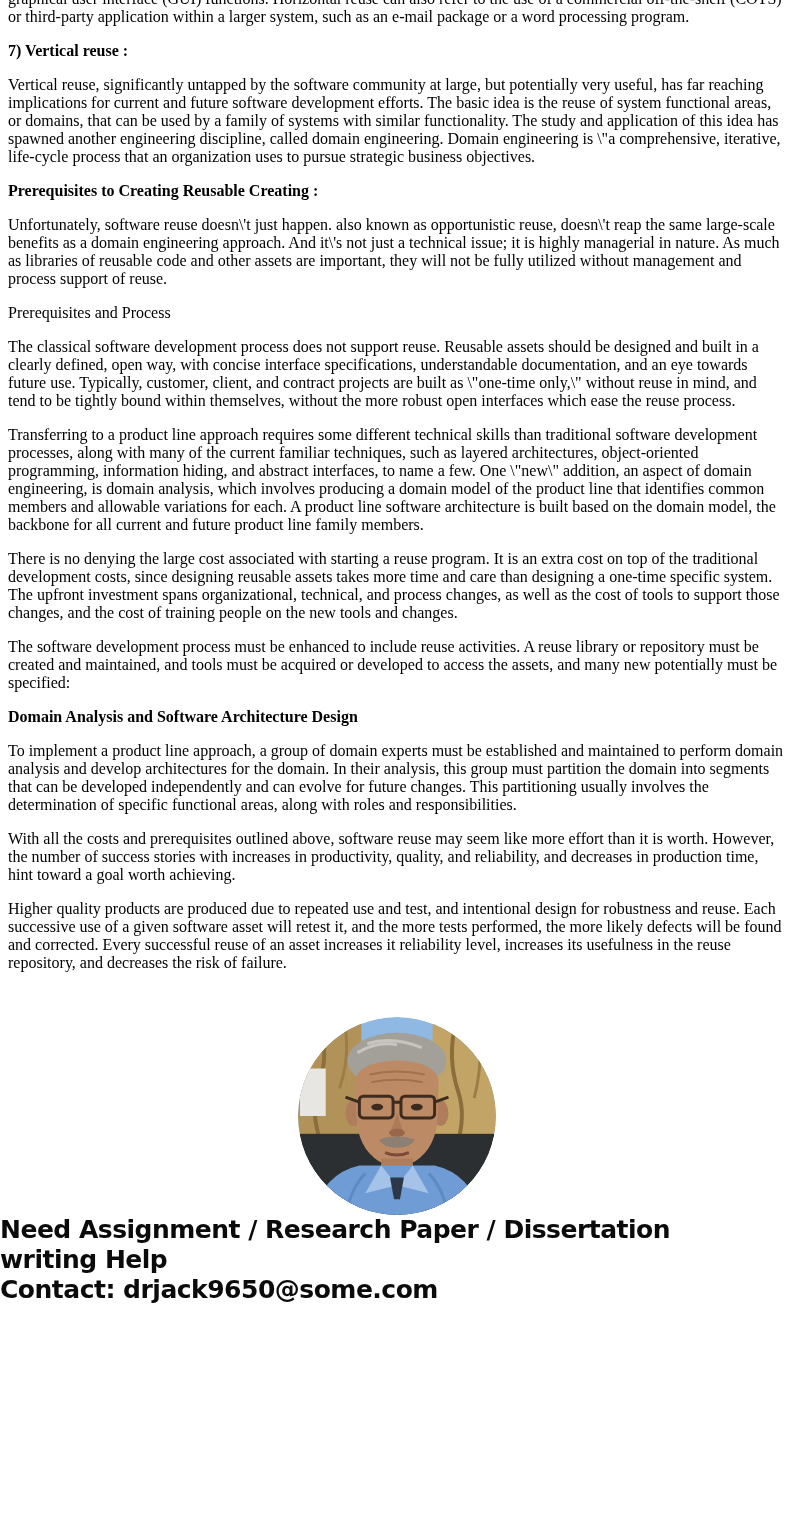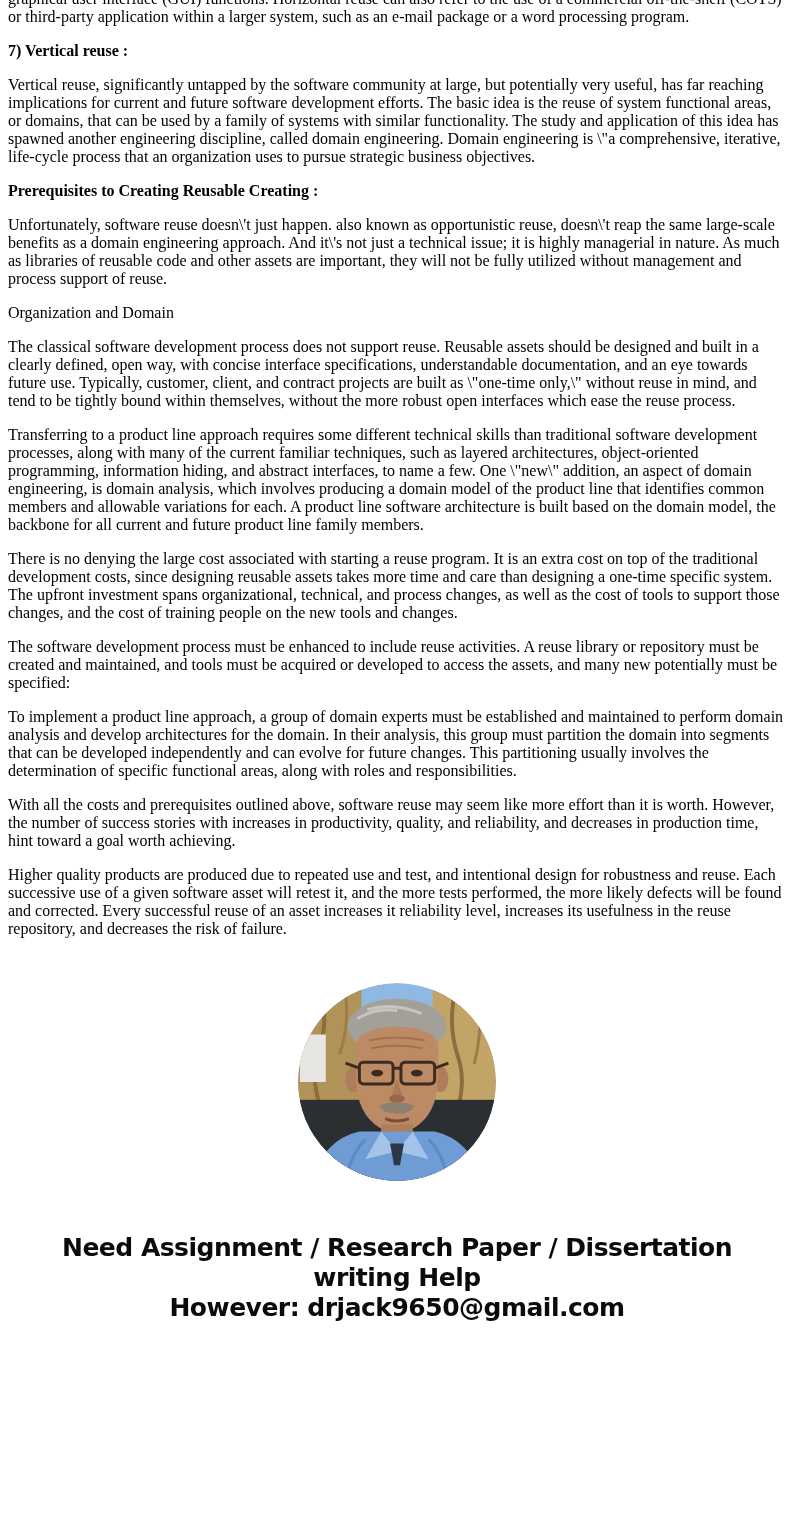--- a/index.html
+++ b/index.html
@@ -41,47 +41,46 @@
     border-radius: 50%;
     overflow: hidden;
     flex: 0 0 auto;
   }
   .avatar svg {
     display: block;
     width: 198px;
     height: 198px;
   }
   .footer-banner {
-    margin-top: 52px;
-    text-align: center;
     font-family: "DejaVu Sans", sans-serif;
     font-weight: bold;
     font-size: 25px;
     line-height: 30px;
     letter-spacing: -0.5px;
     color: #0b0b0b;
   }
   .footer-banner .help-text {
     white-space: pre-line;
   }
 </style>
 </head>
 <body>
 
 <div class="article">
   <p>graphical user interface (GUI) functions. Horizontal reuse can also refer to the use of a commercial off-the-shelf (COTS) or third-party application within a larger system, such as an e-mail package or a word processing program.</p>
   <p class="heading">7) Vertical reuse :</p>
   <p>Vertical reuse, significantly untapped by the software community at large, but potentially very useful, has far reaching implications for current and future software development efforts. The basic idea is the reuse of system functional areas, or domains, that can be used by a family of systems with similar functionality. The study and application of this idea has spawned another engineering discipline, called domain engineering. Domain engineering is \"a comprehensive, iterative, life-cycle process that an organization uses to pursue strategic business objectives.</p>
   <p class="heading">Prerequisites to Creating Reusable Creating :</p>
   <p>Unfortunately, software reuse doesn\'t just happen. also known as opportunistic reuse, doesn\'t reap the same large-scale benefits as a domain engineering approach. And it\'s not just a technical issue; it is highly managerial in nature. As much as libraries of reusable code and other assets are important, they will not be fully utilized without management and process support of reuse.</p>
-  <p>Organization and Domain</p>
+  <p>Prerequisites and Process</p>
   <p>The classical software development process does not support reuse. Reusable assets should be designed and built in a clearly defined, open way, with concise interface specifications, understandable documentation, and an eye towards future use. Typically, customer, client, and contract projects are built as \"one-time only,\" without reuse in mind, and tend to be tightly bound within themselves, without the more robust open interfaces which ease the reuse process.</p>
   <p>Transferring to a product line approach requires some different technical skills than traditional software development processes, along with many of the current familiar techniques, such as layered architectures, object-oriented programming, information hiding, and abstract interfaces, to name a few. One \"new\" addition, an aspect of domain engineering, is domain analysis, which involves producing a domain model of the product line that identifies common members and allowable variations for each. A product line software architecture is built based on the domain model, the backbone for all current and future product line family members.</p>
   <p>There is no denying the large cost associated with starting a reuse program. It is an extra cost on top of the traditional development costs, since designing reusable assets takes more time and care than designing a one-time specific system. The upfront investment spans organizational, technical, and process changes, as well as the cost of tools to support those changes, and the cost of training people on the new tools and changes.</p>
   <p>The software development process must be enhanced to include reuse activities. A reuse library or repository must be created and maintained, and tools must be acquired or developed to access the assets, and many new potentially must be specified:</p>
+  <p class="heading">Domain Analysis and Software Architecture Design</p>
   <p>To implement a product line approach, a group of domain experts must be established and maintained to perform domain analysis and develop architectures for the domain. In their analysis, this group must partition the domain into segments that can be developed independently and can evolve for future changes. This partitioning usually involves the determination of specific functional areas, along with roles and responsibilities.</p>
   <p>With all the costs and prerequisites outlined above, software reuse may seem like more effort than it is worth. However, the number of success stories with increases in productivity, quality, and reliability, and decreases in production time, hint toward a goal worth achieving.</p>
   <p>Higher quality products are produced due to repeated use and test, and intentional design for robustness and reuse. Each successive use of a given software asset will retest it, and the more tests performed, the more likely defects will be found and corrected. Every successful reuse of an asset increases it reliability level, increases its usefulness in the reuse repository, and decreases the risk of failure.</p>
 </div>
 
 <div class="avatar-row">
   <div class="avatar">
     <svg viewBox="0 0 200 200" xmlns="http://www.w3.org/2000/svg">
       <defs>
         <clipPath id="circ">
@@ -121,14 +120,14 @@
         <path d="M93,162 L107,162 L103,184 L97,184 Z" fill="#2c3748"></path>
         <path d="M48,200 q6,-28 20,-42 M152,200 q-6,-28 -20,-42" stroke="#5d8ac2" stroke-width="3" fill="none"></path>
       </g>
     </svg>
   </div>
 </div>
 
 <div class="footer-banner">
   <div class="help-text">Need Assignment / Research Paper / Dissertation
 writing Help</div>
-  <div class="contact-line">However: drjack9650@gmail.com</div>
+  <div class="contact-line">Contact: drjack9650@some.com</div>
 </div>
 
 </body></html>

